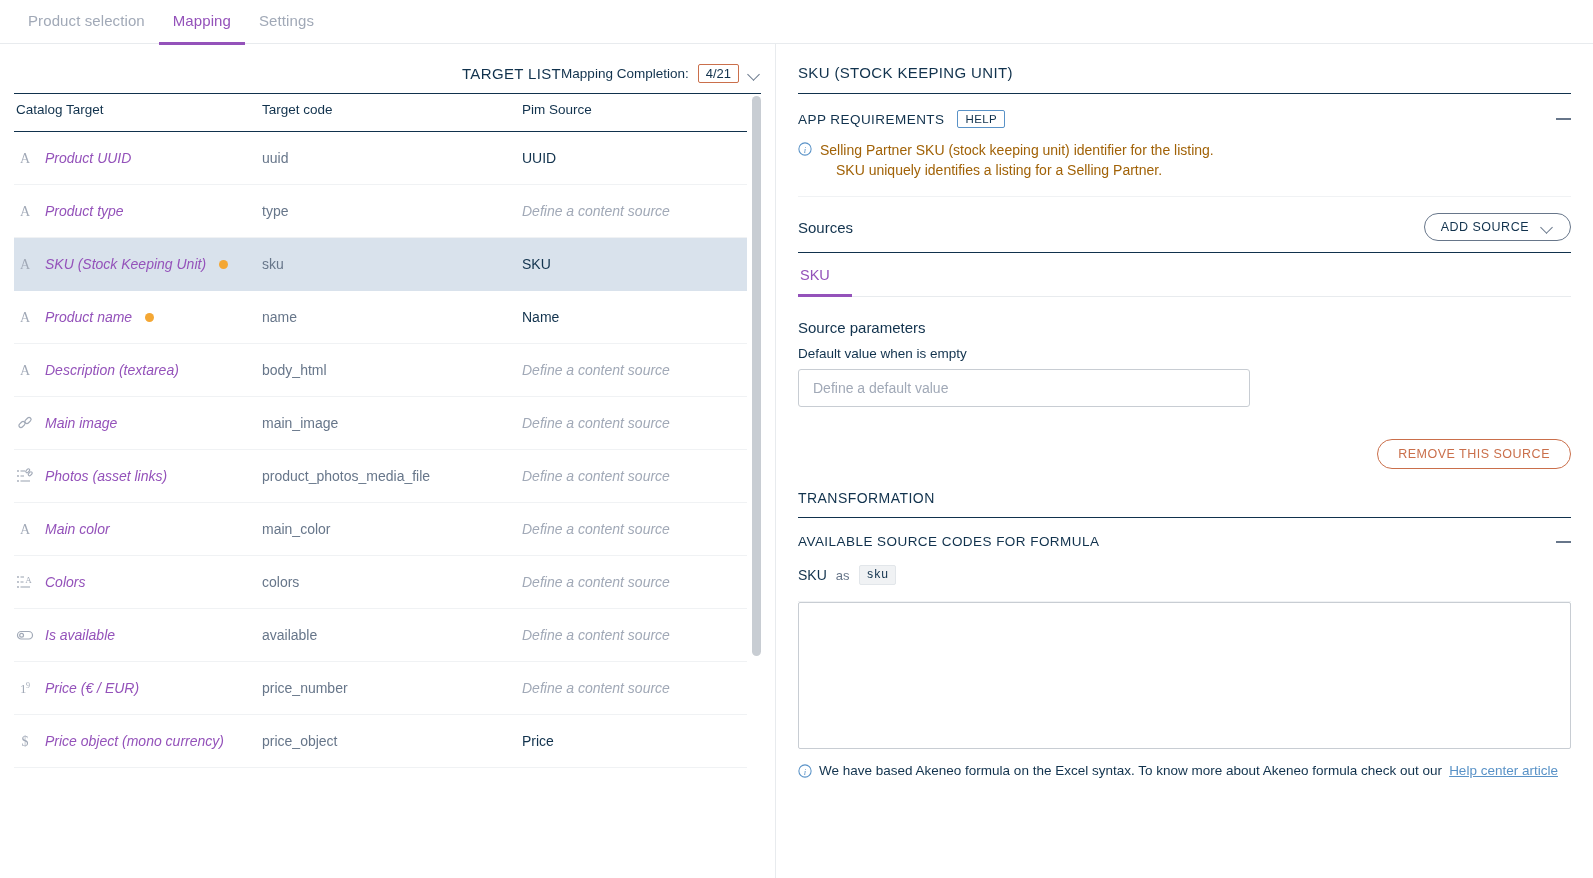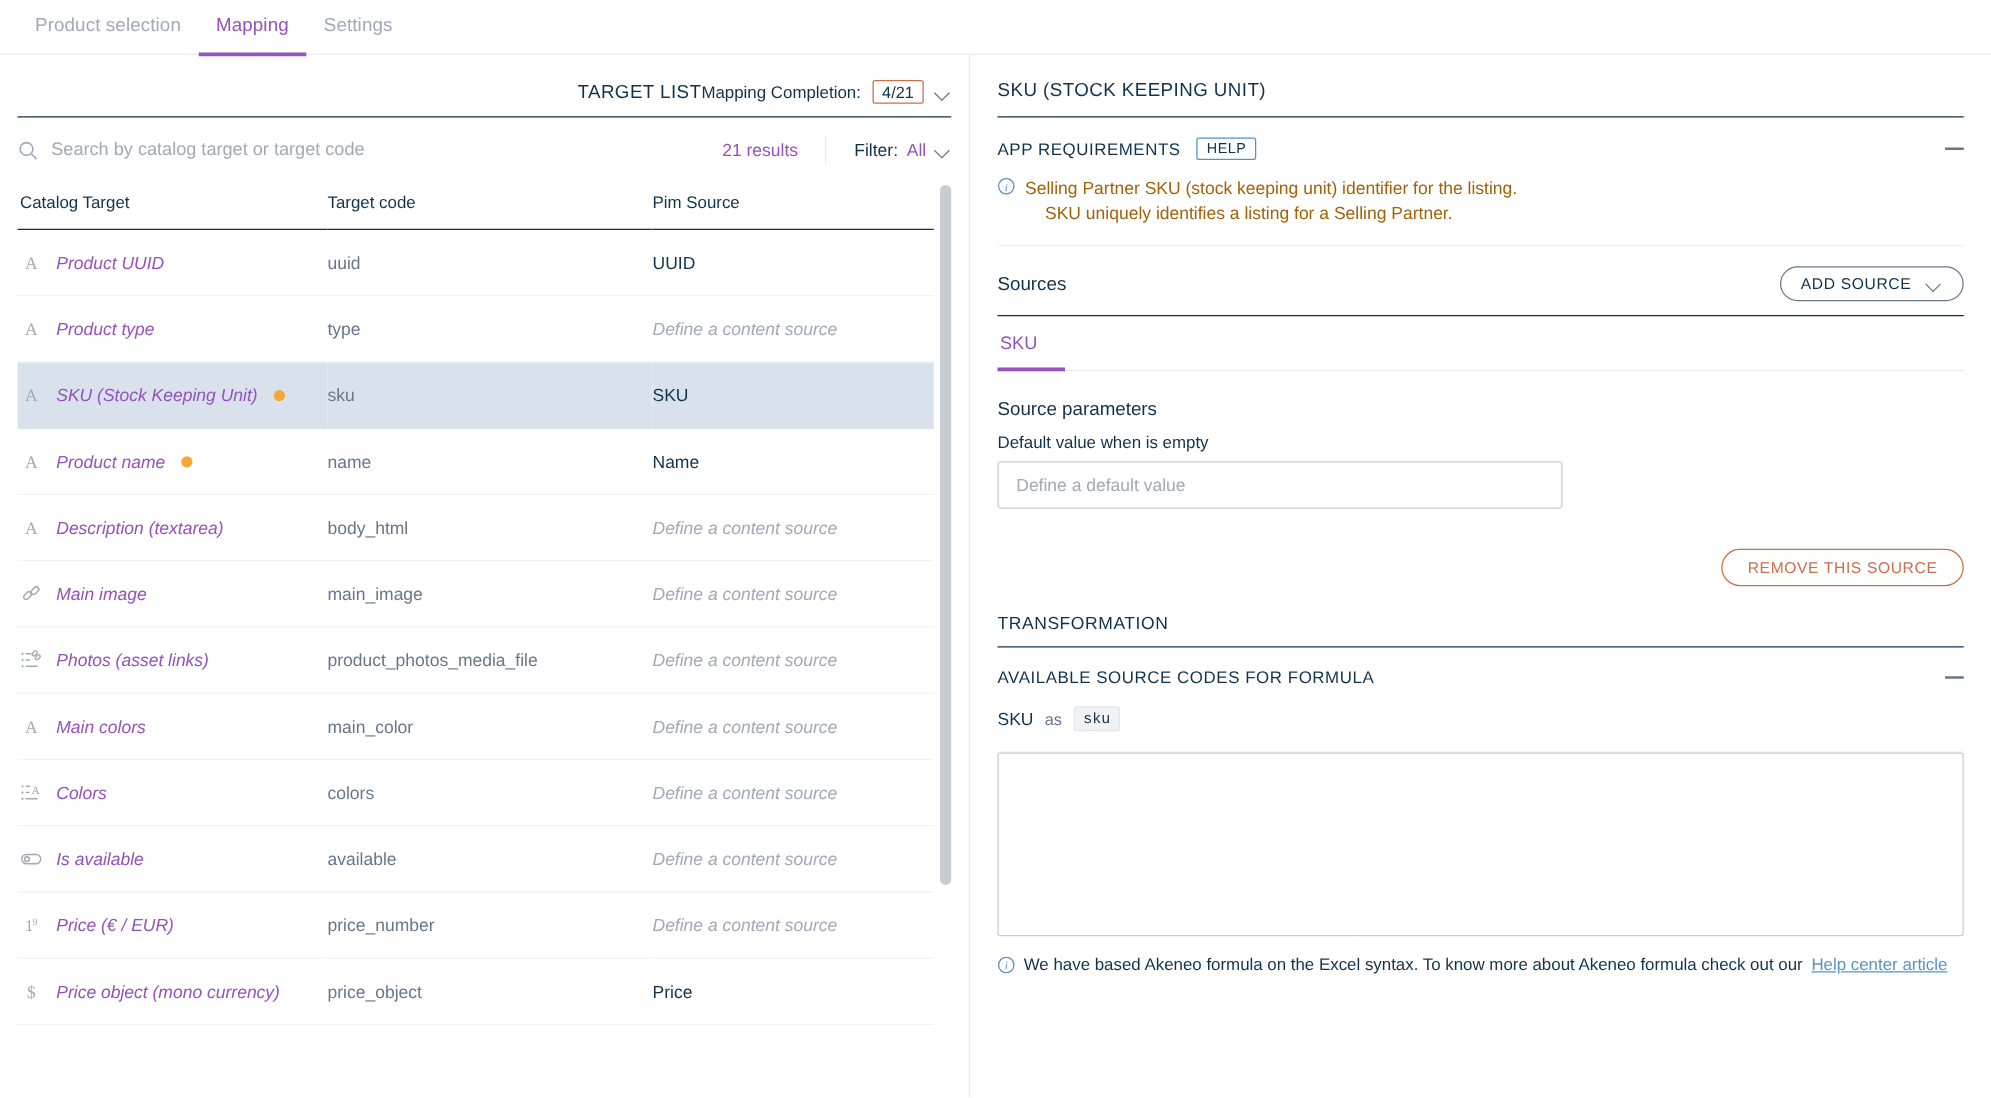--- a/index.html
+++ b/index.html
@@ -195,34 +195,20 @@
 
     <div class="left-head">
       <div class="left-title">TARGET LIST</div>
       <div class="completion">
         <span>Mapping Completion:</span>
         <span class="badge">4/21</span>
         <span class="chev"></span>
       </div>
     </div>
 
-    <div class="searchrow">
-      <svg class="mag" viewBox="0 0 20 20">
-        <circle cx="8.5" cy="8.5" r="6" fill="none" stroke="#A1A9B7" stroke-width="1.5"></circle>
-        <line x1="13" y1="13" x2="18" y2="18" stroke="#A1A9B7" stroke-width="1.5"></line>
-      </svg>
-      <input class="search-input" placeholder="Search by catalog target or target code" style="">
-      <span class="results">21 results</span>
-      <span class="vsep"></span>
-      <span class="filter">
-        <span>Filter:</span>
-        <b>All</b>
-        <span class="chev"></span>
-      </span>
-    </div>
 
     <div class="tablewrap">
       <table>
         <thead>
           <tr>
             <th class="c1">Catalog Target</th>
             <th class="c2">Target code</th>
             <th class="c3">Pim Source</th>
           </tr>
         </thead>
@@ -336,21 +322,21 @@
               <td class="c3"><span class="src empty">Define a content source</span></td>
             </tr>
             <tr>
               <td class="c1">
                 <div class="cell1">
                   <span class="ticon">
                     <svg viewBox="0 0 18 18">
                       <text x="9" y="14" font-size="14" text-anchor="middle" fill="#A1A9B7" font-family="Liberation Serif, serif">A</text>
                     </svg>
                   </span>
-                  <span class="tname">Main colors</span>
+                  <span class="tname">Main color</span>
                 </div>
               </td>
               <td class="c2"><span class="code">main_color</span></td>
               <td class="c3"><span class="src empty">Define a content source</span></td>
             </tr>
             <tr>
               <td class="c1">
                 <div class="cell1">
                   <span class="ticon">
                     <svg viewBox="0 0 18 18" fill="none" stroke="#A1A9B7" stroke-width="1.1">

